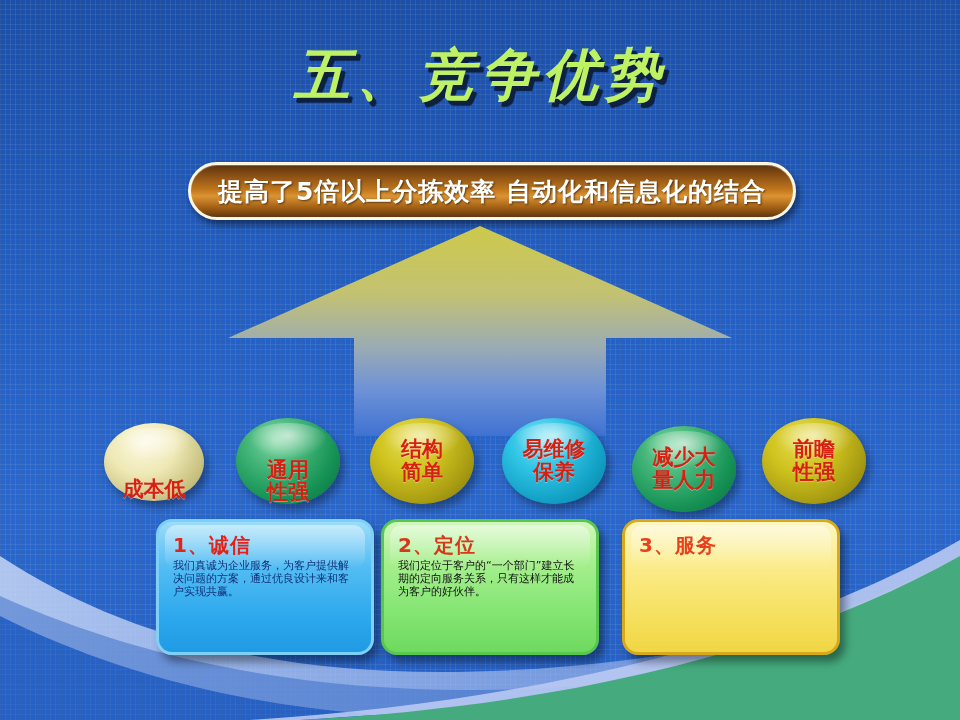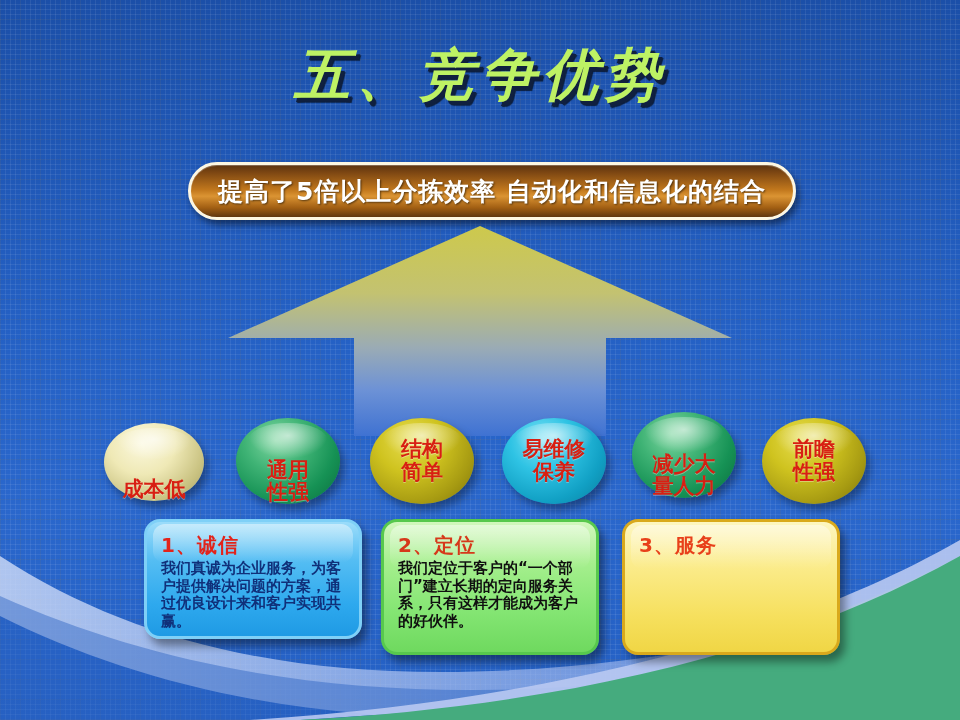--- a/index.html
+++ b/index.html
@@ -76,21 +76,21 @@
   
   .card{
     position:absolute;border-radius:16px;box-sizing:border-box;
     box-shadow: 5px 7px 9px rgba(0,0,0,.40);
     padding:10px 12px 8px 14px;overflow:hidden;
   }
   .card .ctitle{
     font-size:20px;font-weight:bold;margin:0 0 1px 0;letter-spacing:1px;
   }
   .card .cbody{
-    font-size:15px;line-height:1.18;letter-spacing:0px;font-weight:bold;
+    font-size:11px;line-height:1.18;letter-spacing:0px;
   }
   .card .gloss{
     position:absolute;left:3%;top:2%;width:94%;height:34%;border-radius:12px;
     background:linear-gradient(180deg,rgba(255,255,255,.45),rgba(255,255,255,0));
     pointer-events:none;
   }
 </style>
 </head>
 <body>
 
@@ -150,35 +150,35 @@
       <span class="lbl" style="white-space:pre-line;">结构
 简单</span>
     </div>
 
     <div class="oval" style="left:502px;top:418px;width:104px;height:86px;background:radial-gradient(ellipse at 38% 26%, #7fe2f5 0%, #2fc3e4 34%, #11a0c4 68%, #0a7d9c 100%);">
       <span class="sheen"></span>
       <span class="lbl" style="white-space:pre-line;font-family:Liberation Serif, serif;">易维修
 保养</span>
     </div>
 
-    <div class="oval" style="left:632px;top:412px;width:104px;height:86px;background:radial-gradient(ellipse at 38% 26%, #7fd6a1 0%, #3fb375 34%, #169255 66%, #0a6b3c 100%);align-items:flex-end;">
+    <div class="oval" style="left:632px;top:426px;width:104px;height:86px;background:radial-gradient(ellipse at 38% 26%, #7fd6a1 0%, #3fb375 34%, #169255 66%, #0a6b3c 100%);">
       <span class="sheen"></span>
       <span class="lbl" style="white-space:pre-line;">减少大
 量人力</span>
     </div>
 
     <div class="oval" style="left:762px;top:418px;width:104px;height:86px;background:radial-gradient(ellipse at 38% 26%, #e6dc4e 0%, #cfc31f 36%, #a79b12 70%, #7d730a 100%);">
       <span class="sheen"></span>
       <span class="lbl" style="white-space:pre-line;">前瞻
 性强</span>
     </div>
   </div>
 
   <div>
-    <div class="card" style="left:144px;top:519px;width:218px;height:120px;border:3px solid #7fd0f7;background:linear-gradient(180deg,#9bdcfa 0%, #54bdf3 34%, #2ea9ee 72%, #1f9ae4 100%);">
+    <div class="card" style="left:156px;top:519px;width:218px;height:136px;border:3px solid #7fd0f7;background:linear-gradient(180deg,#9bdcfa 0%, #54bdf3 34%, #2ea9ee 72%, #1f9ae4 100%);">
       <div class="gloss"></div>
       <div class="ctitle" style="color:#e3231a;position:relative;">1、诚信</div>
       <div class="cbody" style="color:#10307a;position:relative;">我们真诚为企业服务，为客户提供解决问题的方案，通过优良设计来和客户实现共赢。</div>
     </div>
 
     <div class="card" style="left:381px;top:519px;width:218px;height:136px;border:3px solid #57c84d;background:linear-gradient(180deg,#d2f7bd 0%, #a5ef8d 32%, #83e572 70%, #6fd95f 100%);">
       <div class="gloss"></div>
       <div class="ctitle" style="color:#d6381a;position:relative;">2、定位</div>
       <div class="cbody" style="color:#101010;position:relative;">我们定位于客户的“一个部门”建立长期的定向服务关系，只有这样才能成为客户的好伙伴。</div>
     </div>

